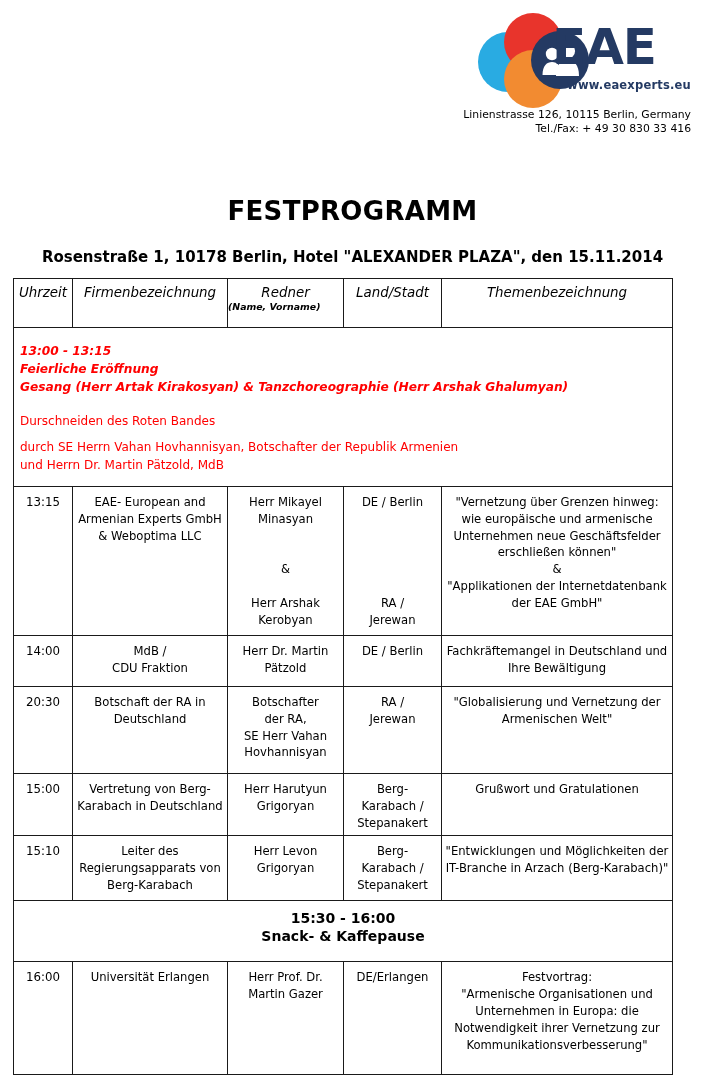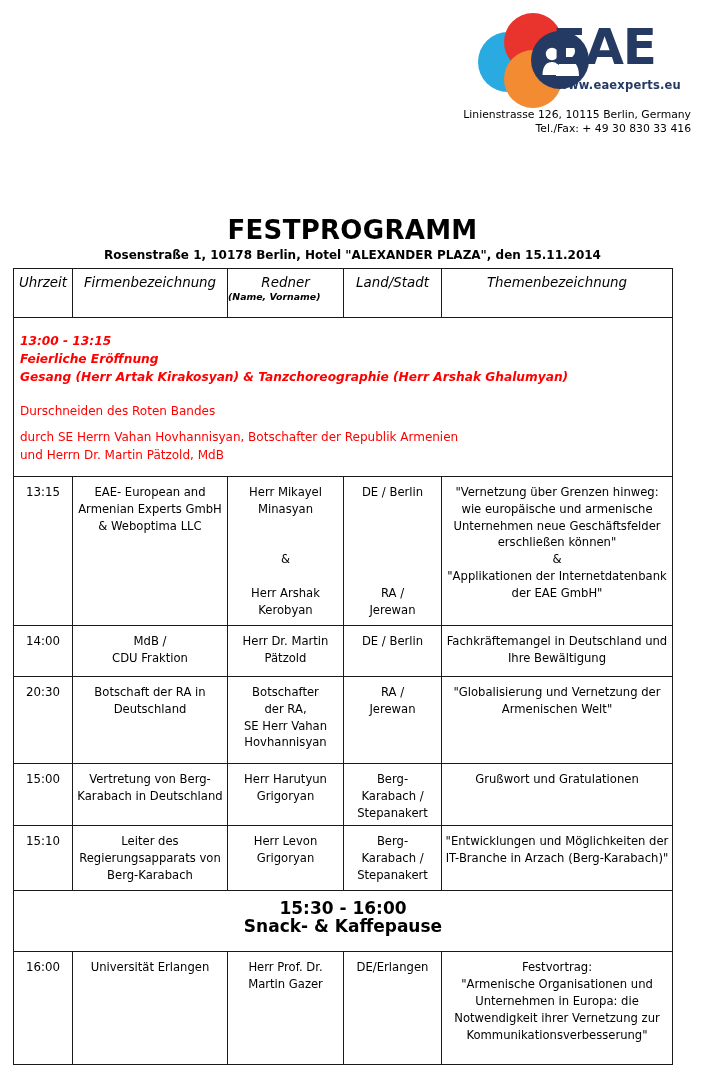--- a/index.html
+++ b/index.html
@@ -56,64 +56,64 @@
     top: 12px;
     font-family: "DejaVu Sans", sans-serif;
     font-weight: bold;
     font-size: 50px;
     letter-spacing: -1px;
     color: #243A63;
     line-height: 1;
   }
   .logo-url {
     position: absolute;
-    right: 10px;
+    right: 0;
     top: 68px;
     font-size: 11.5px;
     font-weight: bold;
     color: #243A63;
     letter-spacing: 0.2px;
   }
   .company-name {
     font-size: 11.6px;
     font-weight: bold;
     margin-top: 4px;
     letter-spacing: -0.1px;
   }
   .contact-line {
     font-size: 10.8px;
     line-height: 14px;
   }
 
   
   .doc-title {
     position: absolute;
-    top: 215px;
+    top: 196px;
     left: 0;
     width: 705px;
     text-align: center;
     font-size: 26px;
     font-weight: bold;
     letter-spacing: 0.3px;
   }
   .doc-subtitle {
     position: absolute;
     top: 248px;
     left: 0;
     width: 705px;
     text-align: center;
-    font-size: 12px;
+    font-size: 15px;
     font-weight: bold;
   }
 
   
   .program-table {
     position: absolute;
     left: 13px;
-    top: 268px;
+    top: 278px;
     width: 659px;
     border-collapse: collapse;
     table-layout: fixed;
     padding-left: 6px;
   }
   .program-table td, .program-table th {
     border: 1.3px solid #1a1a1a;
     padding: 0;
     vertical-align: top;
     font-weight: normal;
@@ -179,21 +179,21 @@
     font-size: 12px;
     line-height: 18px;
     margin-top: 16px;
   }
 
   
   .break-cell {
     padding: 9px 6px 16px 6px;
     text-align: center;
     font-weight: bold;
-    font-size: 17px;
+    font-size: 14px;
     line-height: 17.5px;
   }
 </style>
 </head>
 <body>
 
 <div class="letterhead">
   <div class="logo-block">
     <div class="logo-marks">
       <div class="circ circ-blue"></div>

